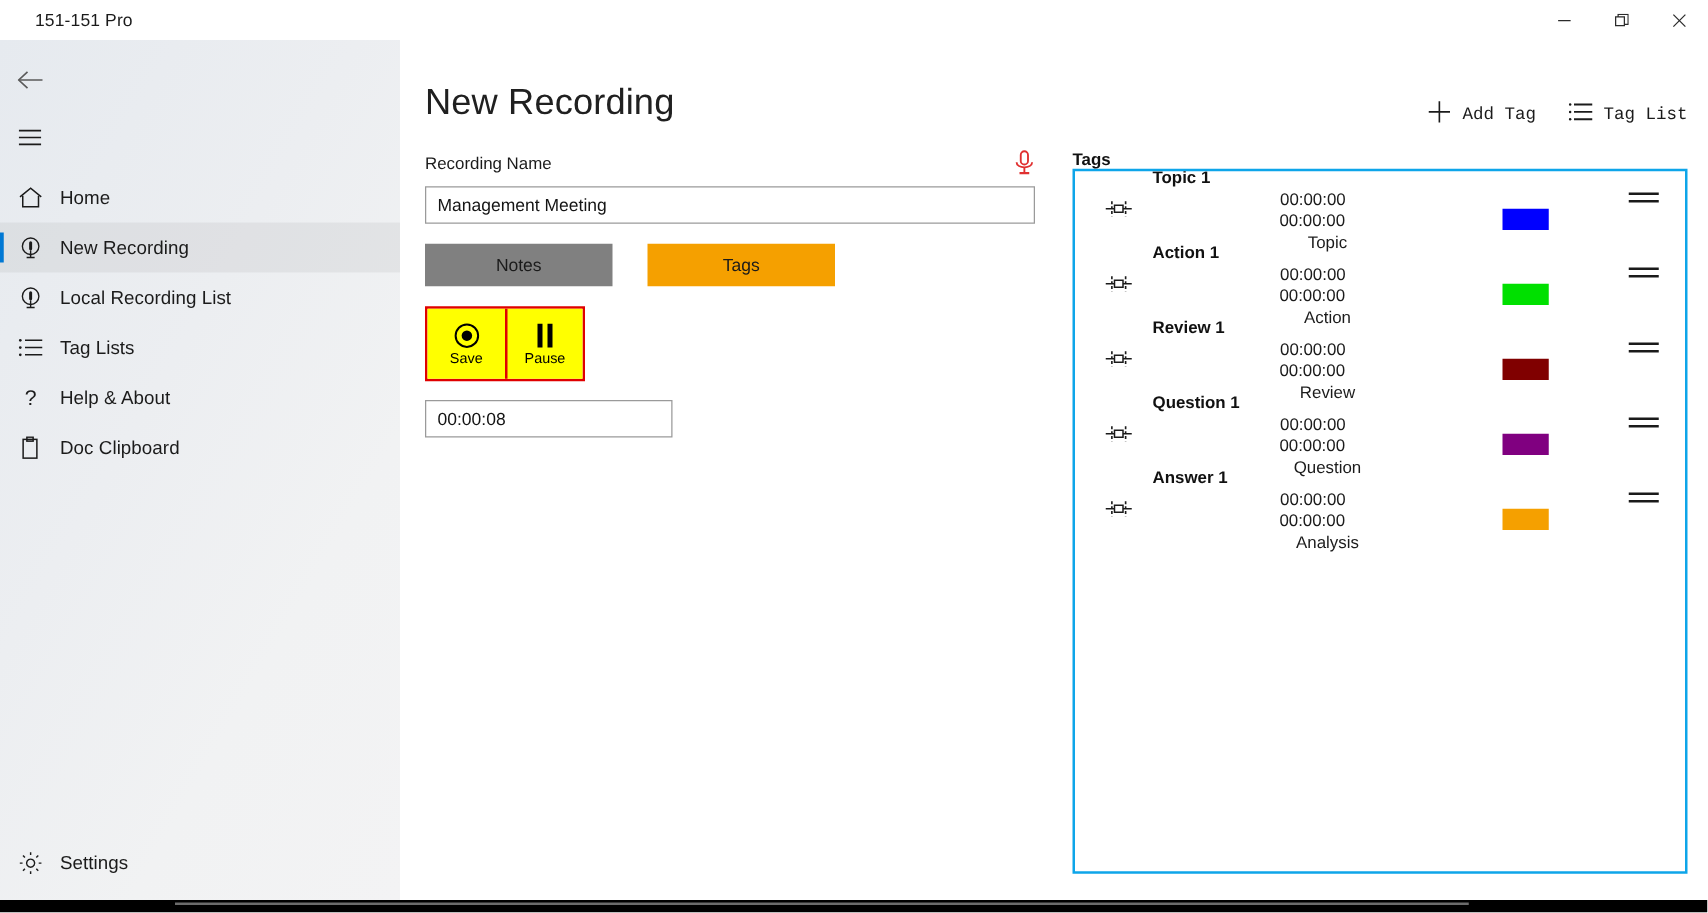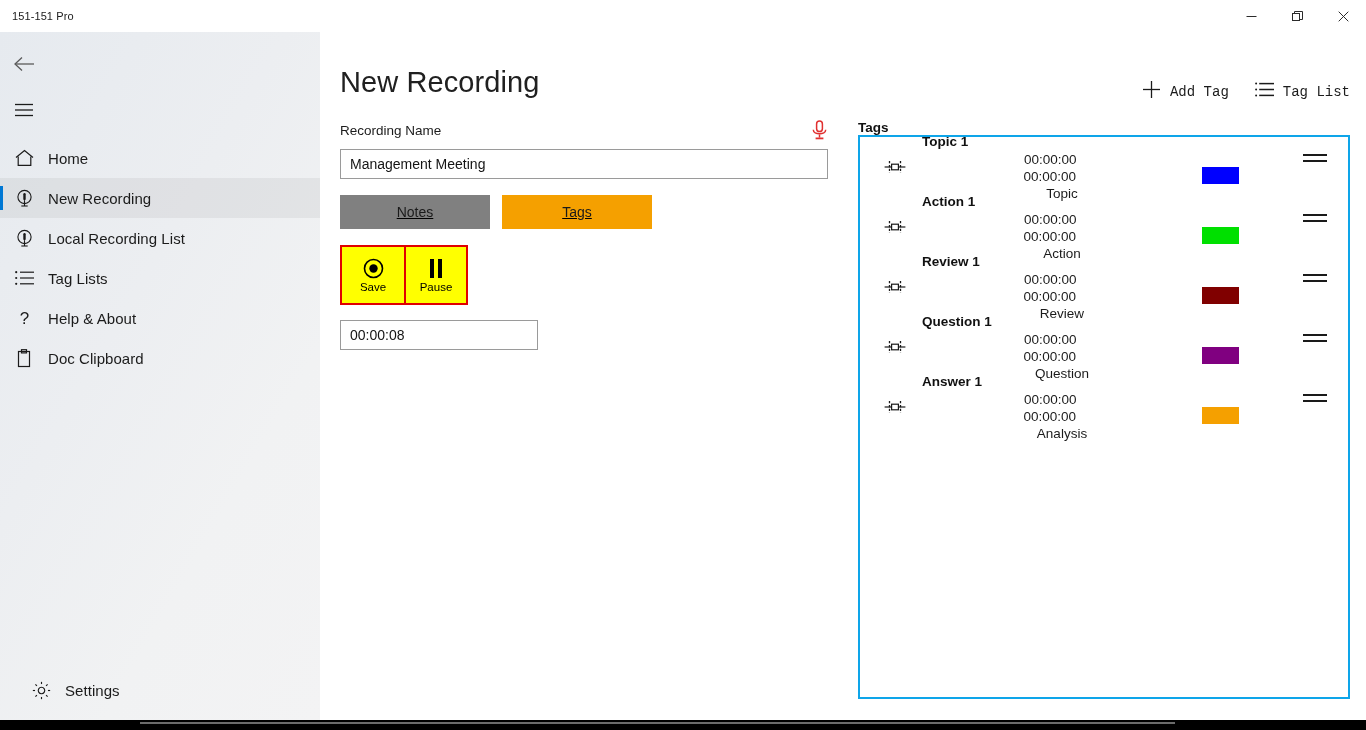--- a/index.html
+++ b/index.html
@@ -25,22 +25,22 @@
   .titlebar {
     position: absolute;
     top: 0; left: 0;
     width: 1366px;
     height: 32px;
     background: #ffffff;
     display: flex;
     align-items: center;
   }
   .titlebar-title {
-    padding-left: 12px;
-    font-size: 11px;
+    padding-left: 28px;
+    font-size: 14px;
     color: #1a1a1a;
     letter-spacing: 0.1px;
   }
   .titlebar-spacer { flex: 1; }
   .caption-buttons { display: flex; height: 32px; }
   .caption-btn {
     width: 46px;
     height: 32px;
     display: flex;
     align-items: center;
@@ -86,21 +86,21 @@
   .nav-item .side-label { font-size: 15px; }
   .nav-item.selected::before {
     content: "";
     position: absolute;
     left: 0; top: 8px;
     width: 3px; height: 24px;
     background: #0078d4;
   }
   .nav-item.selected { background: rgba(0,0,0,0.05); }
   .nav-spacer { flex: 1; }
-  .settings-item { height: 40px; margin-bottom: 10px; padding-left: 17px; }
+  .settings-item { height: 40px; margin-bottom: 10px; }
 
   
   .content {
     position: absolute;
     top: 32px; left: 320px;
     width: 1046px;
     height: 688px;
     background: #ffffff;
   }
 
@@ -158,22 +158,21 @@
     font-family: "Liberation Sans", sans-serif;
     font-size: 14px;
     color: #141414;
     padding: 0 9px;
     outline: none;
   }
 
   .mode-row {
     margin-top: 16px;
     display: flex;
-    gap: 12px;
-    text-decoration: underline;
+    gap: 28px;
   }
   .mode-btn {
     width: 150px;
     height: 34px;
     border: none;
     font-family: "Liberation Sans", sans-serif;
     font-size: 14px;
     color: #1a1a1a;
     cursor: default;
   }

